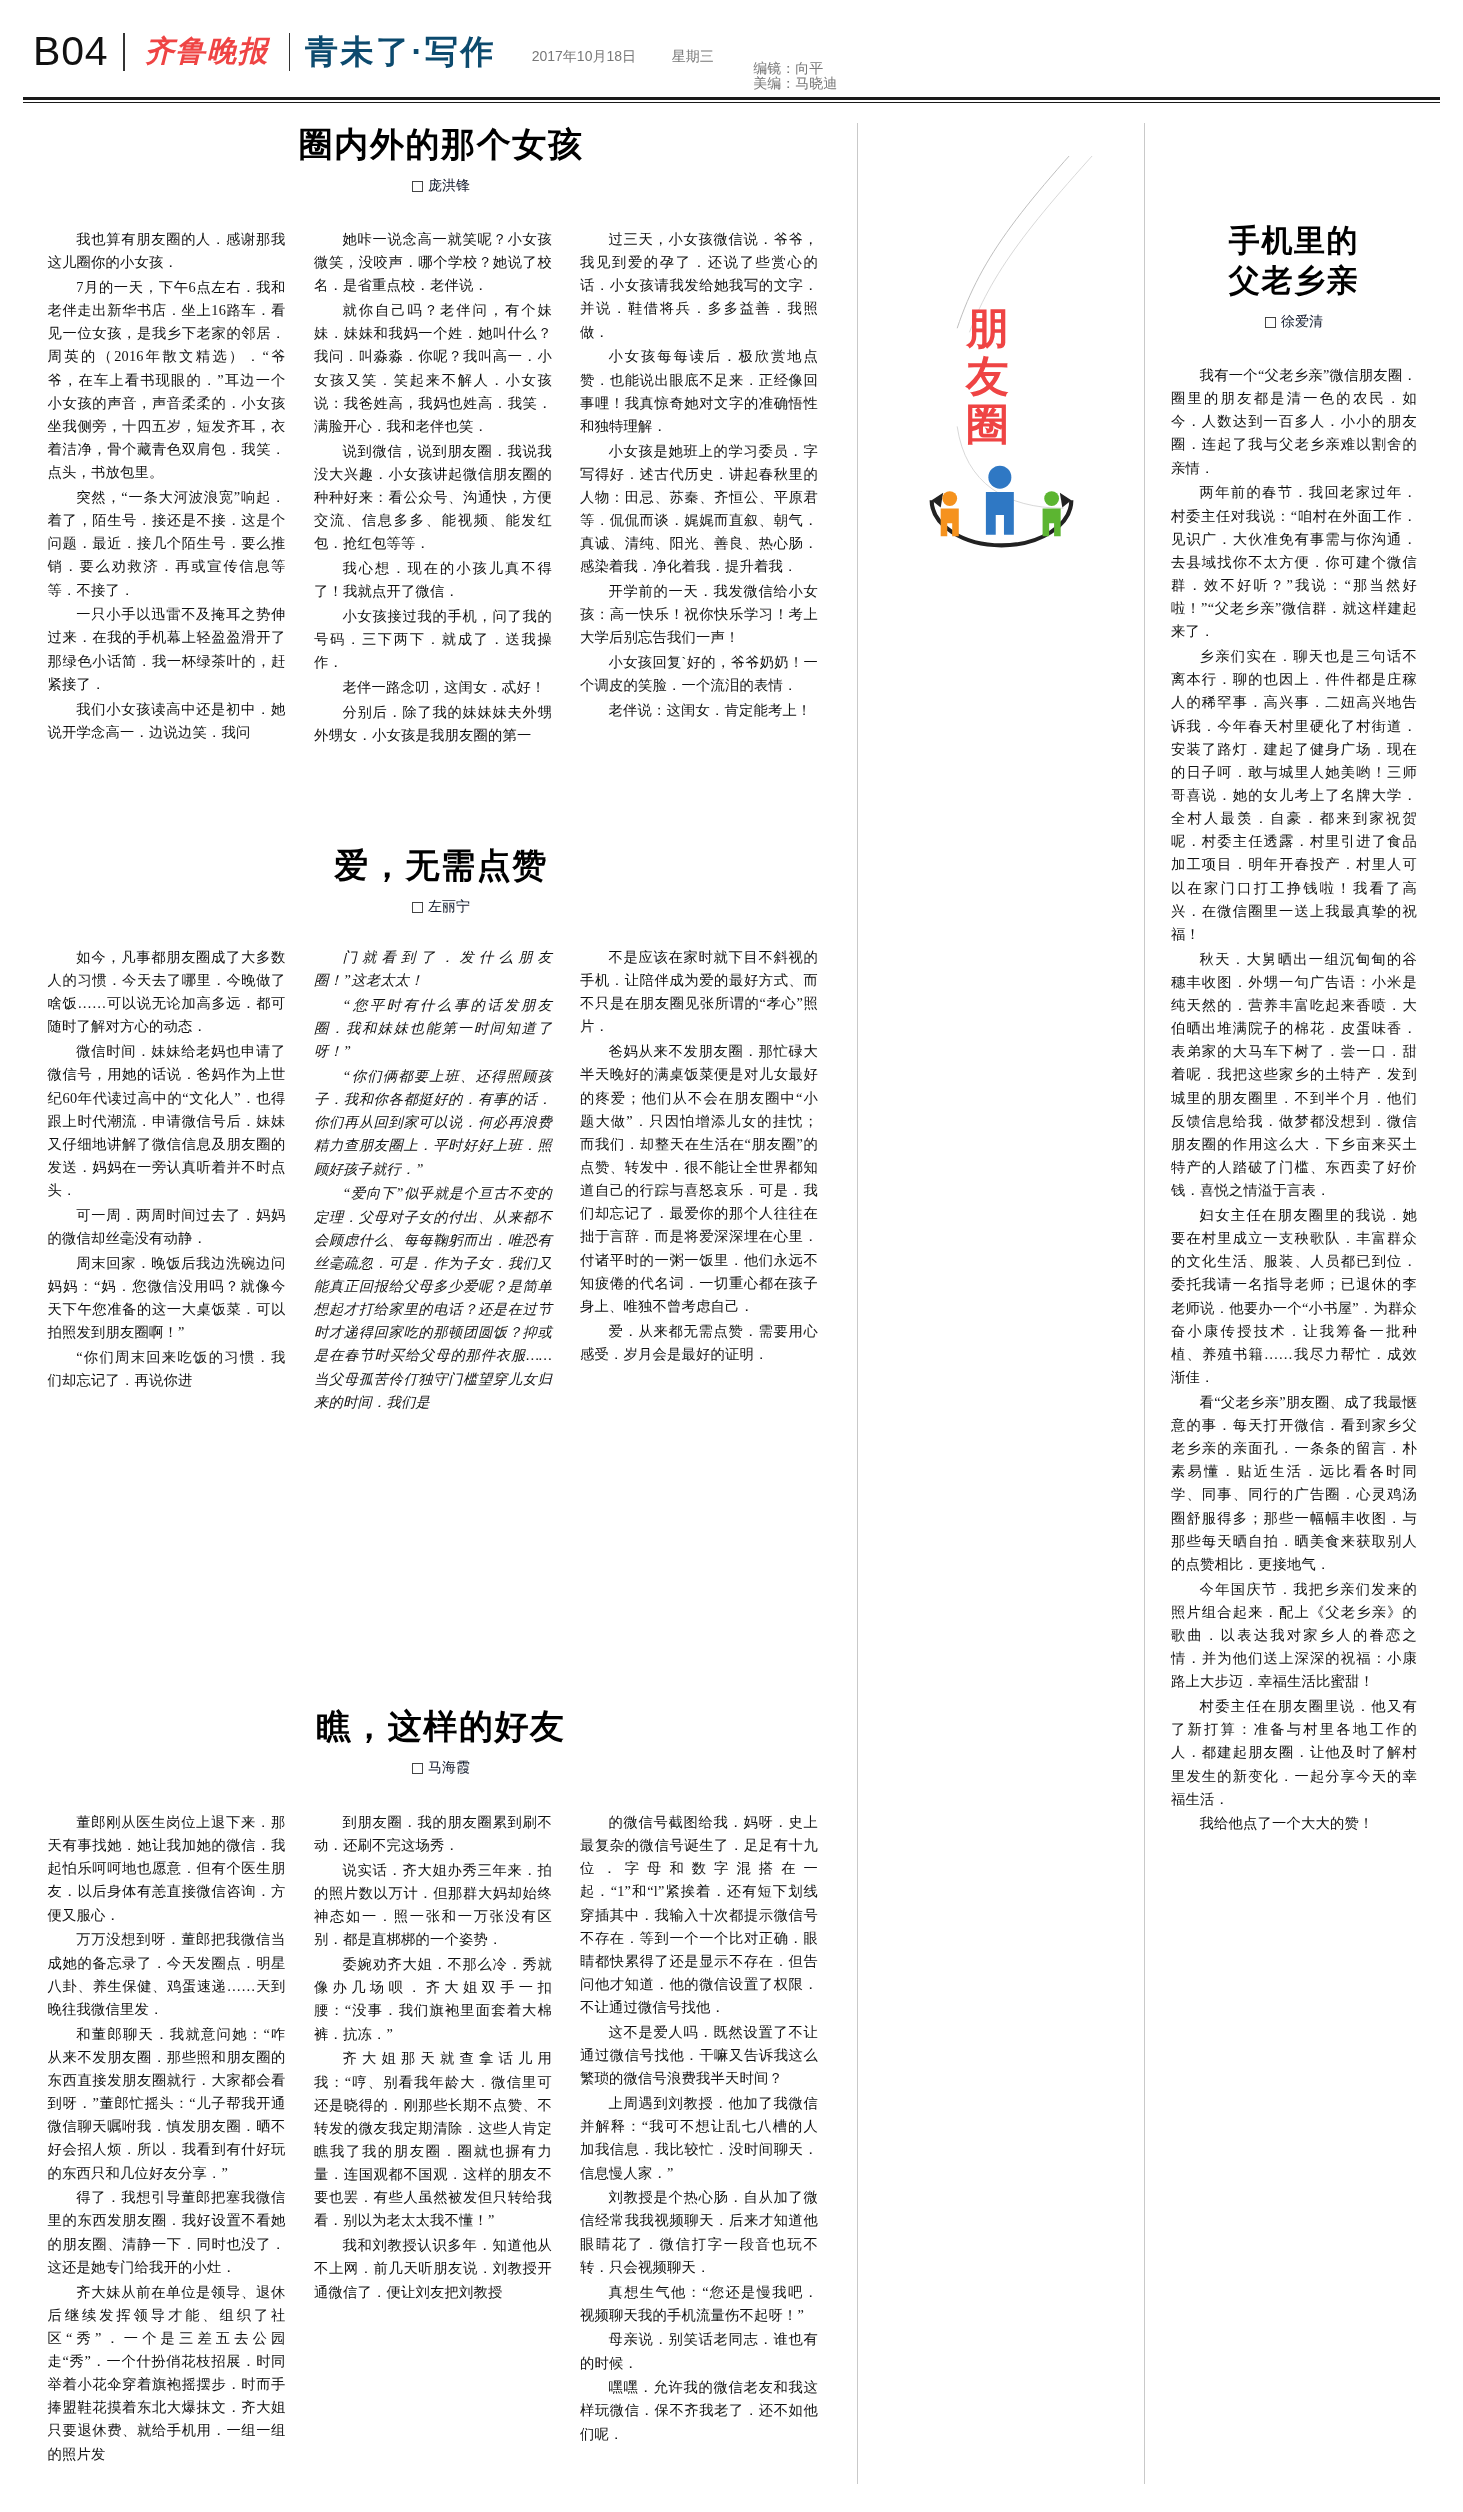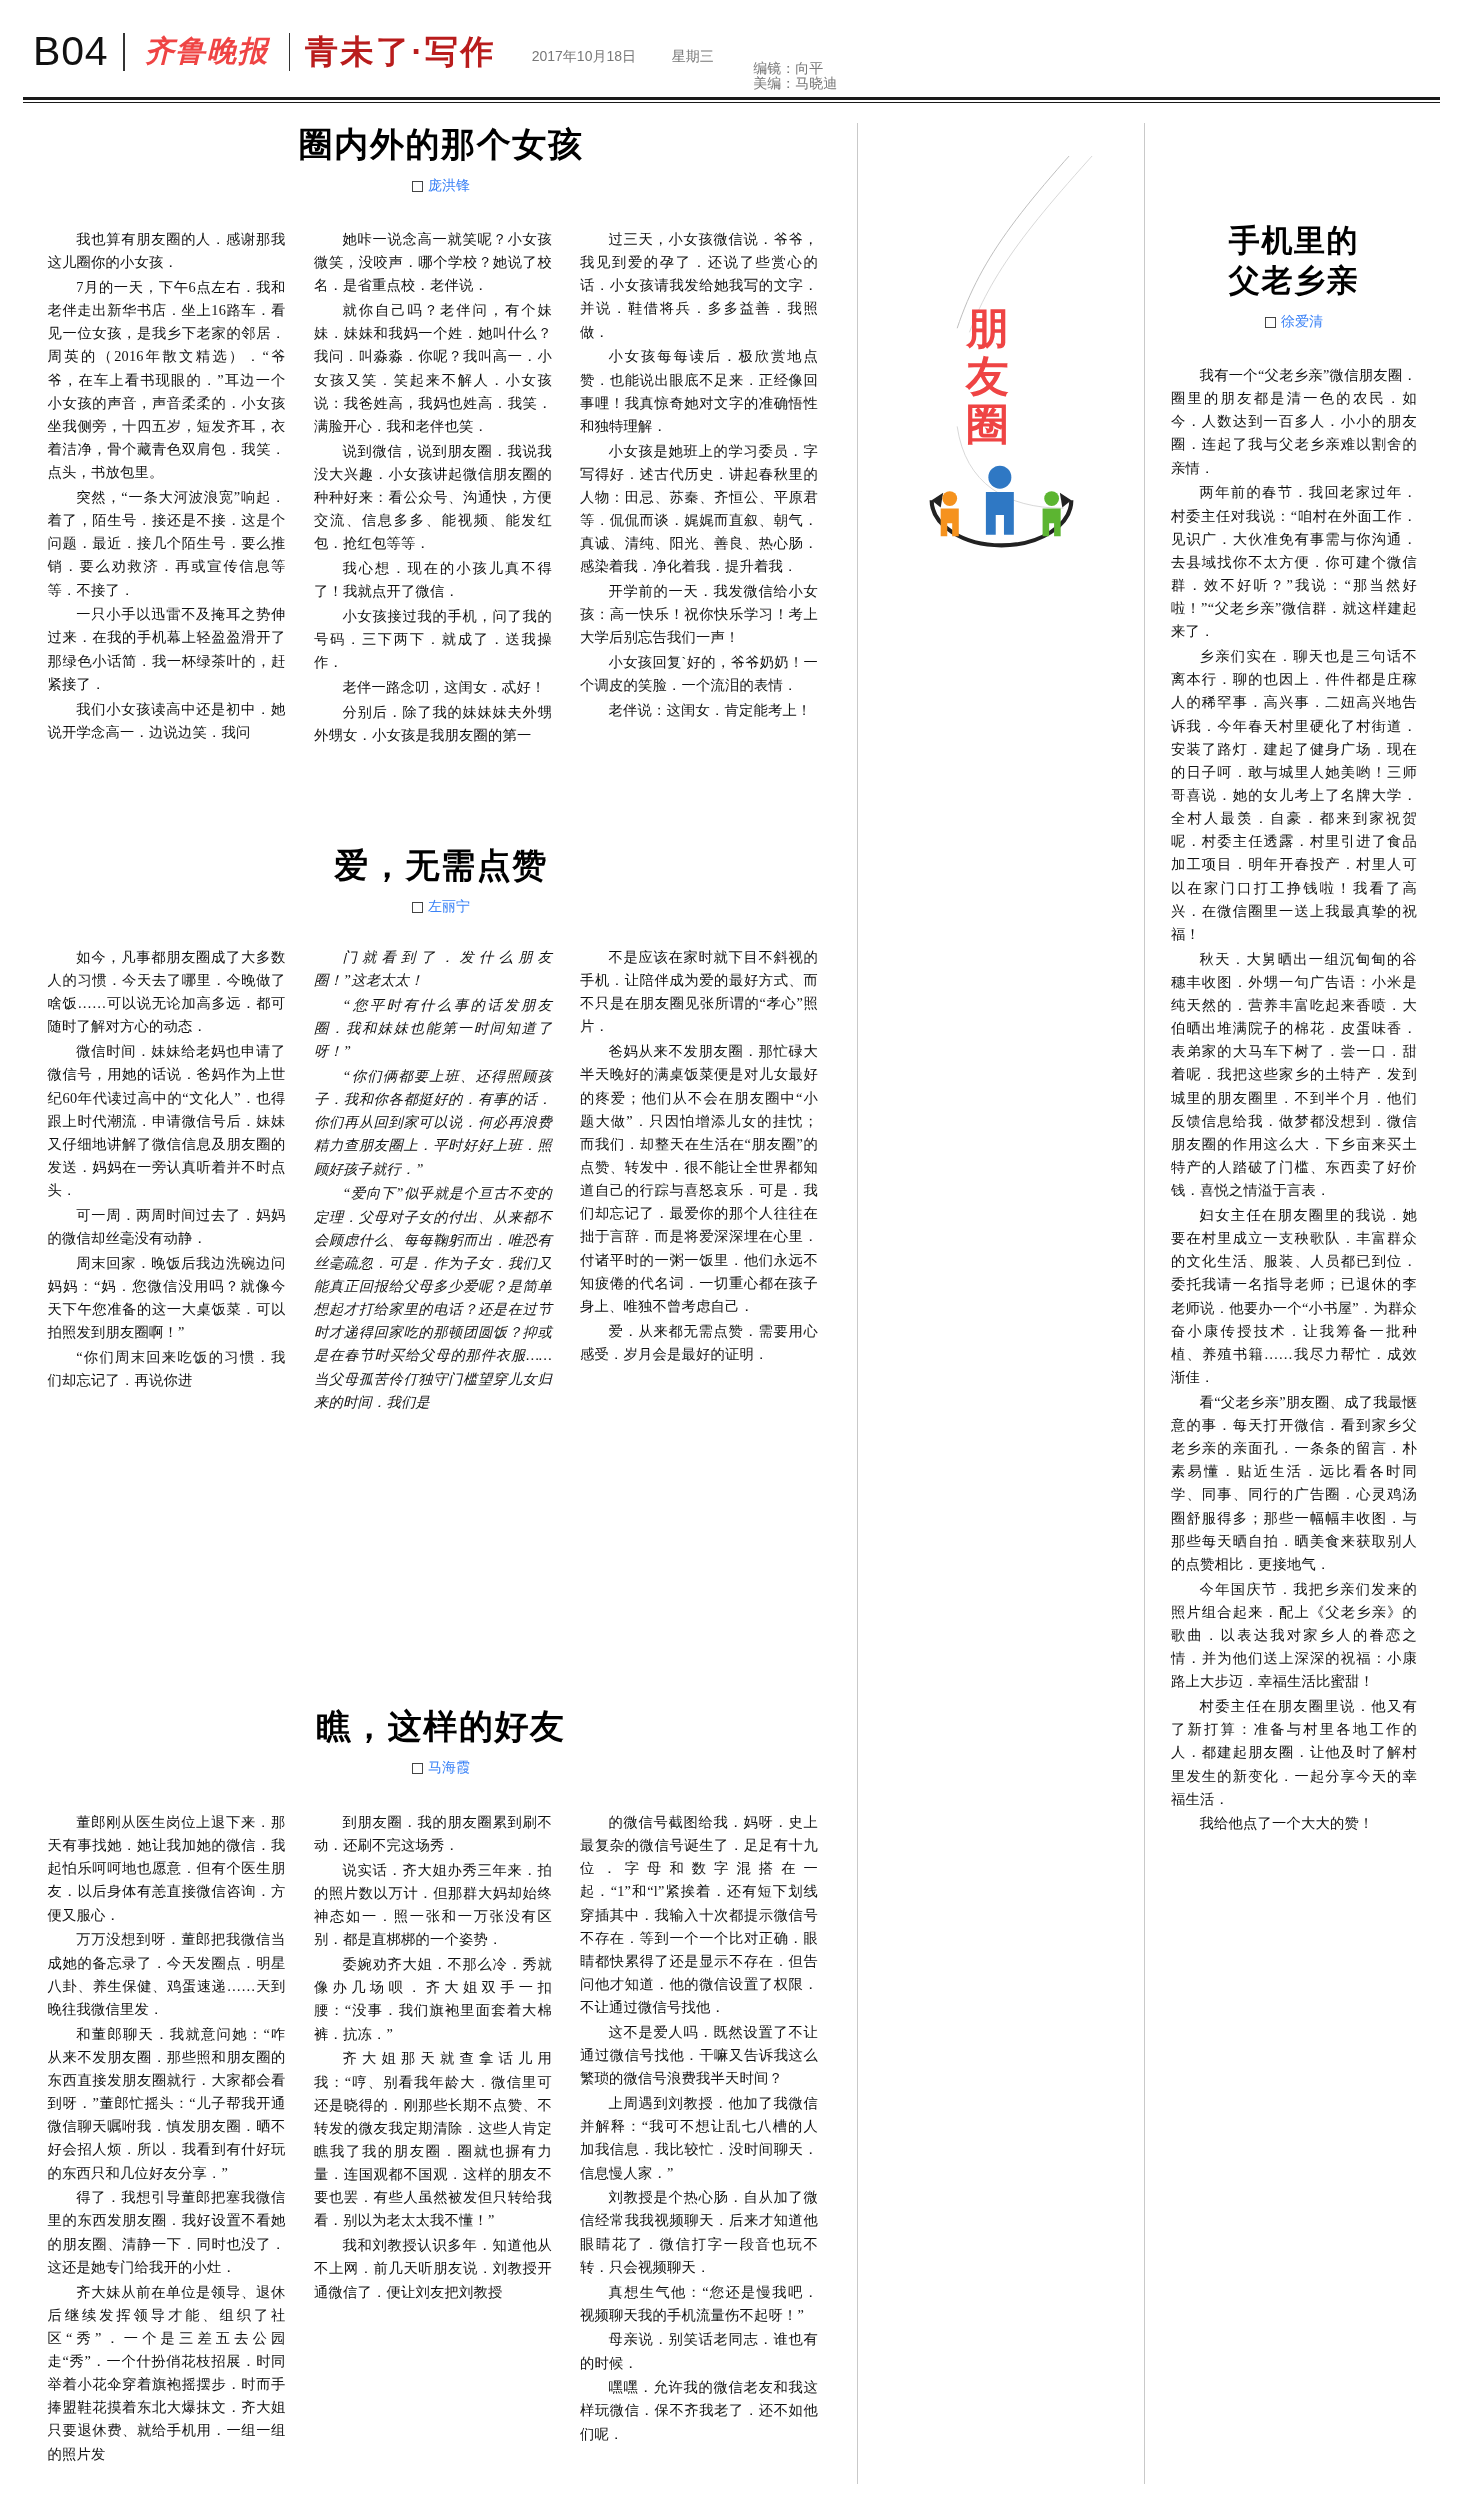--- a/index.html
+++ b/index.html
@@ -56,21 +56,21 @@
     color: #ef4444;
     letter-spacing: 1.6px;
     line-height: 1;
     padding: 0 4.9px;
   }
   .section-title {
     font-family: "Liberation Sans", sans-serif;
     font-size: 33px;
     font-weight: bold;
     letter-spacing: 2.5px;
-    color: #b91c1c;
+    color: #0c4a6e;
     line-height: 1;
   }
   .masthead-meta {
     font-family: "Liberation Sans", sans-serif;
     font-size: 14px;
     color: #777;
     margin-left: 21px;
     line-height: 1;
     align-self: center;
     padding-top: 8.2px;
@@ -125,21 +125,21 @@
     font-size: 34px;
     line-height: 1.25;
   }
   .h-sub {
     font-size: 31px;
     line-height: 1.3;
   }
   .byline {
     font-family: "Liberation Sans", sans-serif;
     font-size: 14px;
-    color: #3b82f6;
+    color: #0f172a;
     text-align: center;
     margin-top: 11.5px;
     margin-bottom: 11.5px;
   }
   .byline .box {
     display: inline-block;
     width: 9px;
     height: 9px;
     border: 0.8px solid #444;
     margin-right: 4.9px;

